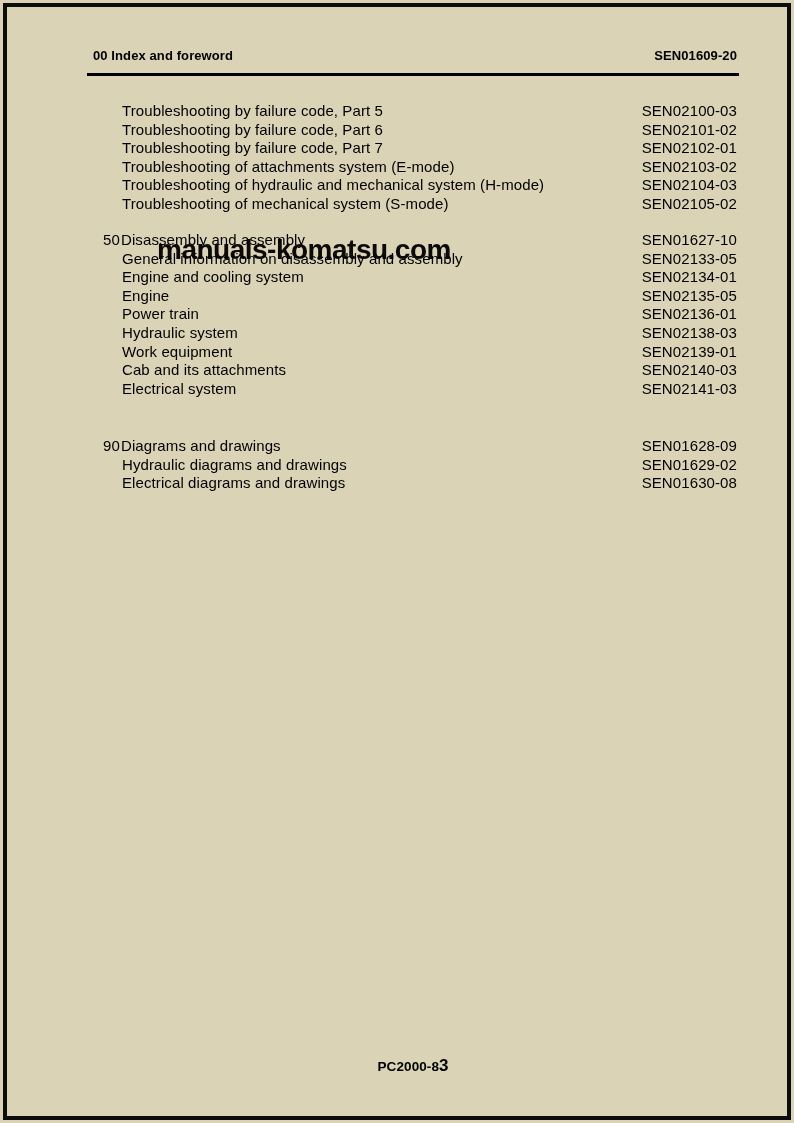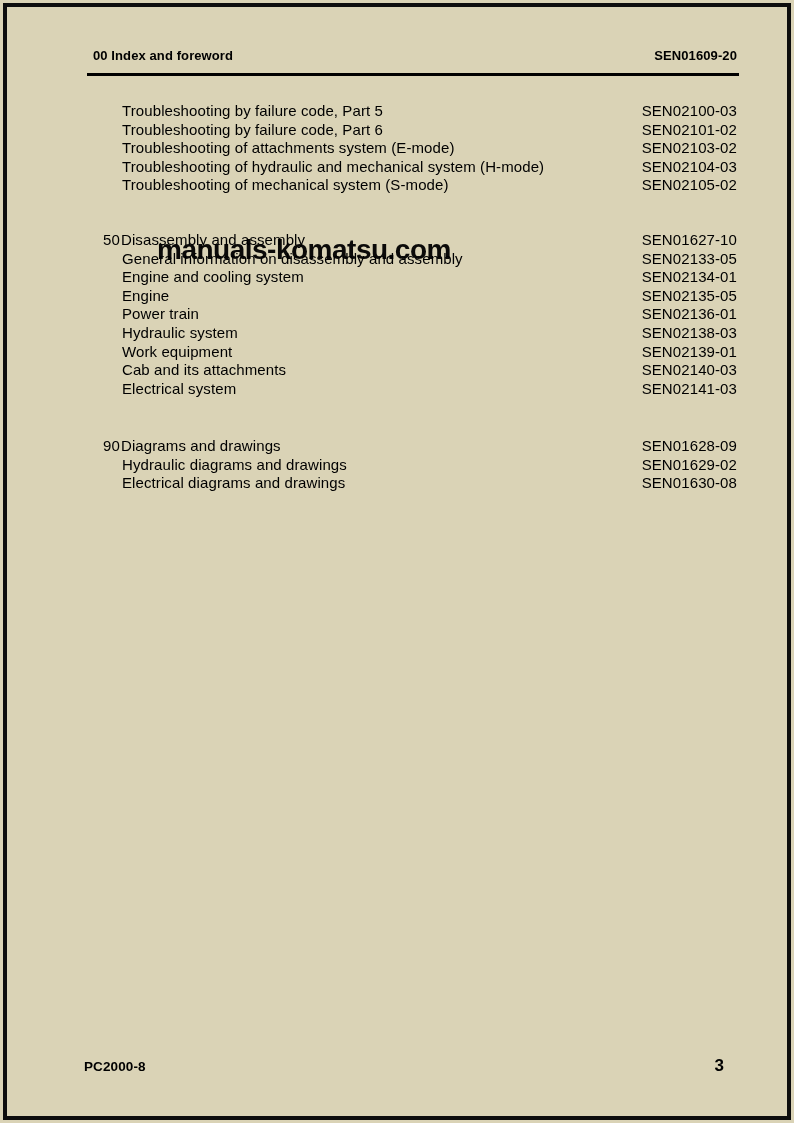--- a/index.html
+++ b/index.html
@@ -86,25 +86,25 @@
     font-size: 28px;
     font-weight: bold;
     letter-spacing: -0.5px;
     white-space: nowrap;
     z-index: 1;
     opacity: 0.95;
   }
   
   .footer-row {
     position: absolute;
-    left: 84px;
+    left: 93px;
     top: 1056px;
     width: 640px;
     display: flex;
-    justify-content: space-between;
+    justify-content: center;
     align-items: baseline;
     font-weight: bold;
   }
   .footer-model { font-size: 13.5px; letter-spacing: 0.1px; }
   .footer-page  { font-size: 17px; }
 </style>
 </head>
 <body style="background: rgb(218, 211, 182); color: rgb(0, 0, 0);">
 
 <div class="page-frame" style="border-color: rgb(13, 13, 13);"></div>
@@ -125,20 +125,26 @@
     <span class="row-code">SEN02100-03</span>
   </div>
 
   <div class="toc-row sub">
     <span class="row-left">
       <span class="row-title">Troubleshooting by failure code, Part 6</span>
     </span>
     <span class="row-code">SEN02101-02</span>
   </div>
 
+  <div class="toc-row sub">
+    <span class="row-left">
+      <span class="row-title">Troubleshooting by failure code, Part 7</span>
+    </span>
+    <span class="row-code">SEN02102-01</span>
+  </div>
 
   <div class="toc-row sub">
     <span class="row-left">
       <span class="row-title">Troubleshooting of attachments system (E-mode)</span>
     </span>
     <span class="row-code">SEN02103-02</span>
   </div>
 
   <div class="toc-row sub">
     <span class="row-left">

